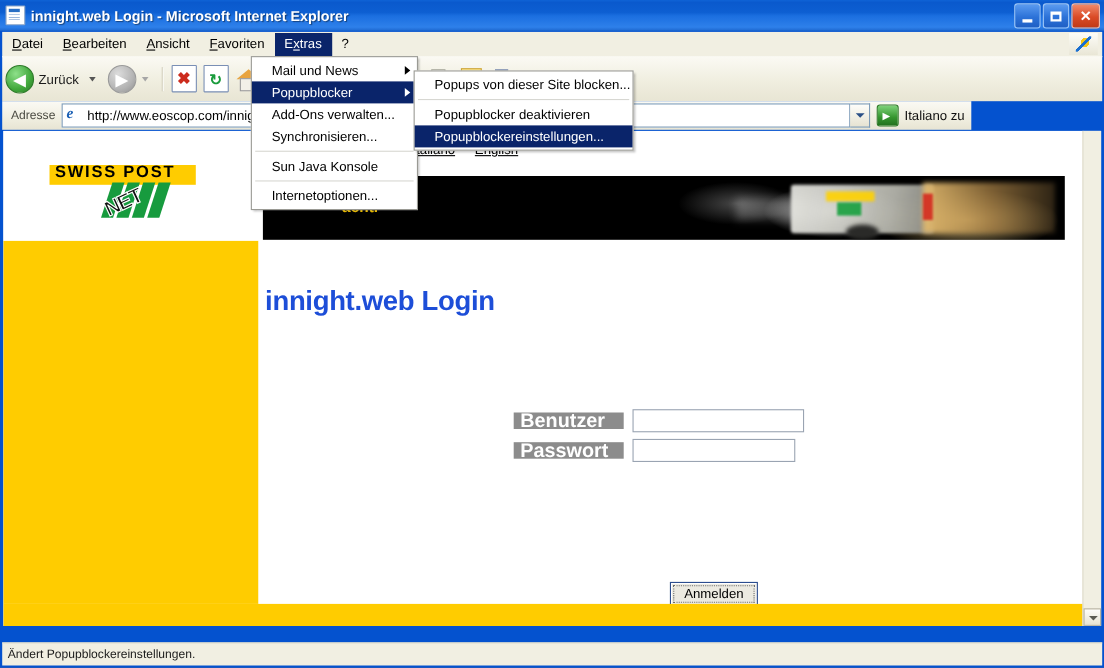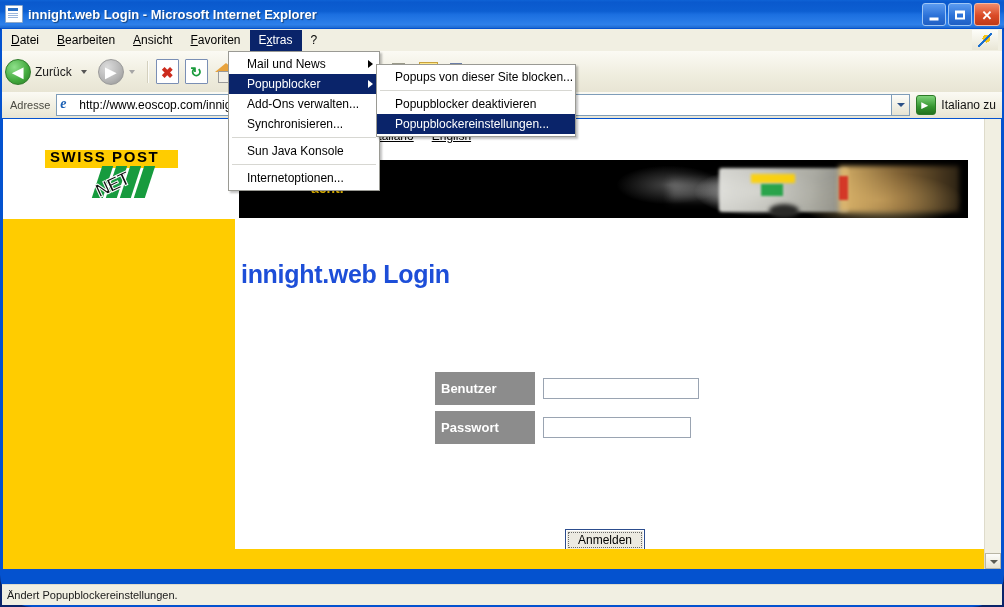--- a/index.html
+++ b/index.html
@@ -6,21 +6,20 @@
   body{
     width:1004px;height:607px;overflow:hidden;
     font-family:"Liberation Sans",sans-serif;
     background:#0a246a;
     -webkit-font-smoothing:none;
   }
   .window{
     position:absolute;left:0;top:0;width:1004px;height:607px;
     background:#0452cf;
     box-sizing:border-box;
-    border-radius:32px;
   }
 
   
   .titlebar{
     position:absolute;left:0;top:0;width:1004px;height:28px;
     background:linear-gradient(to bottom,#0f63d6 0%,#0a59cd 8%,#0d5fd2 40%,#1b6fe0 52%,#2e80ea 88%,#1d68cf 100%);
     display:flex;align-items:center;
   }
   .title-icon{
     width:16px;height:16px;margin-left:5px;margin-right:5px;
@@ -122,21 +121,21 @@
   .print-p{position:absolute;left:6px;top:2px;width:11px;height:6px;background:#fff;border:1px solid #9a9a8a;}
   .edit-ico{width:26px;height:24px;position:relative;}
   .edit-pg{position:absolute;left:3px;top:2px;width:17px;height:19px;background:#ffe98a;border:1px solid #c9a23c;}
   .msn-ico{width:26px;height:24px;position:relative;}
   .msn-a{position:absolute;left:2px;top:3px;width:12px;height:17px;background:linear-gradient(#6c7fa8,#3c4c74);}
   .msn-b{position:absolute;left:11px;top:6px;width:13px;height:13px;border-radius:50%;
          background:radial-gradient(circle at 35% 30%,#fff4c2,#e2c05a 70%,#a98f2c);border:1px solid #8b7524;}
 
   
   .addrbar{
-    position:absolute;left:2px;top:92px;width:1000px;height:26px;
+    position:absolute;left:2px;top:92px;width:881px;height:26px;
     background:linear-gradient(to bottom,#fbfaf4,#eeecdd 70%,#e7e4d3);
     display:flex;align-items:center;text-align:right;
   }
   .addr-label{font-size:11px;color:#4a4a42;margin:0 6px 0 8px;white-space:nowrap;}
   .addr-input{
     flex:1;height:20px;background:#fff;border:1px solid #7f9db9;
     display:flex;align-items:center;position:relative;
   }
   .addr-e{width:15px;height:15px;margin:0 4px 0 3px;position:relative;flex:none;}
   .addr-e:before{
@@ -210,33 +209,33 @@
   .content{position:absolute;left:232px;top:100px;width:766px;height:330px;background:#fff;}
   .bottombar{position:absolute;left:0;top:430px;width:998px;height:32px;background:#fc0;}
 
   .page-title{
     position:absolute;left:6px;top:41px;font-size:25px;font-weight:bold;color:#1d4ed8;
     white-space:nowrap;letter-spacing:-.3px;
   }
   .form{position:absolute;left:200px;top:153px;}
   .frow{display:flex;align-items:center;margin-bottom:6px;}
   .flabel{
-    width:100px;height:33px;background:#8c8c8c;color:#fff;font-size:13px;font-weight:bold;
-    display:flex;align-items:center;padding-left:6px;box-sizing:border-box;white-space:nowrap;
+    width:100px;height:15px;background:#8c8c8c;color:#fff;font-size:18px;font-weight:bold;
+    display:flex;align-items:center;padding-left:6px;box-sizing:border-box;white-space:nowrap;margin-left:32px;
   }
   .finput{
     height:21px;background:#fff;border:1px solid #9aa4b2;margin-left:8px;box-sizing:border-box;
   }
   .finput.user{width:156px;}
   .finput.pass{width:148px;}
   .submit-wrap{position:absolute;left:330px;top:310px;}
   .submit-btn{
     background:#eceae1;border:1px solid #2c4d8e;color:#000;font-size:12px;
     padding:3px 12px;box-shadow:inset 0 0 0 1px #fff;position:relative;
-    font-family:"Liberation Sans",sans-serif;white-space:nowrap;
+    font-family:"Liberation Sans",sans-serif;white-space:nowrap;margin-left:44px;
   }
   .submit-btn:after{
     content:"";position:absolute;left:2px;top:2px;right:2px;bottom:2px;
     border:1px dotted #6b6b6b;
   }
 
   .vscroll{
     position:absolute;right:3px;top:119px;width:16px;height:450px;background:#f1efe2;
     border-left:1px solid #dedbcb;
   }

